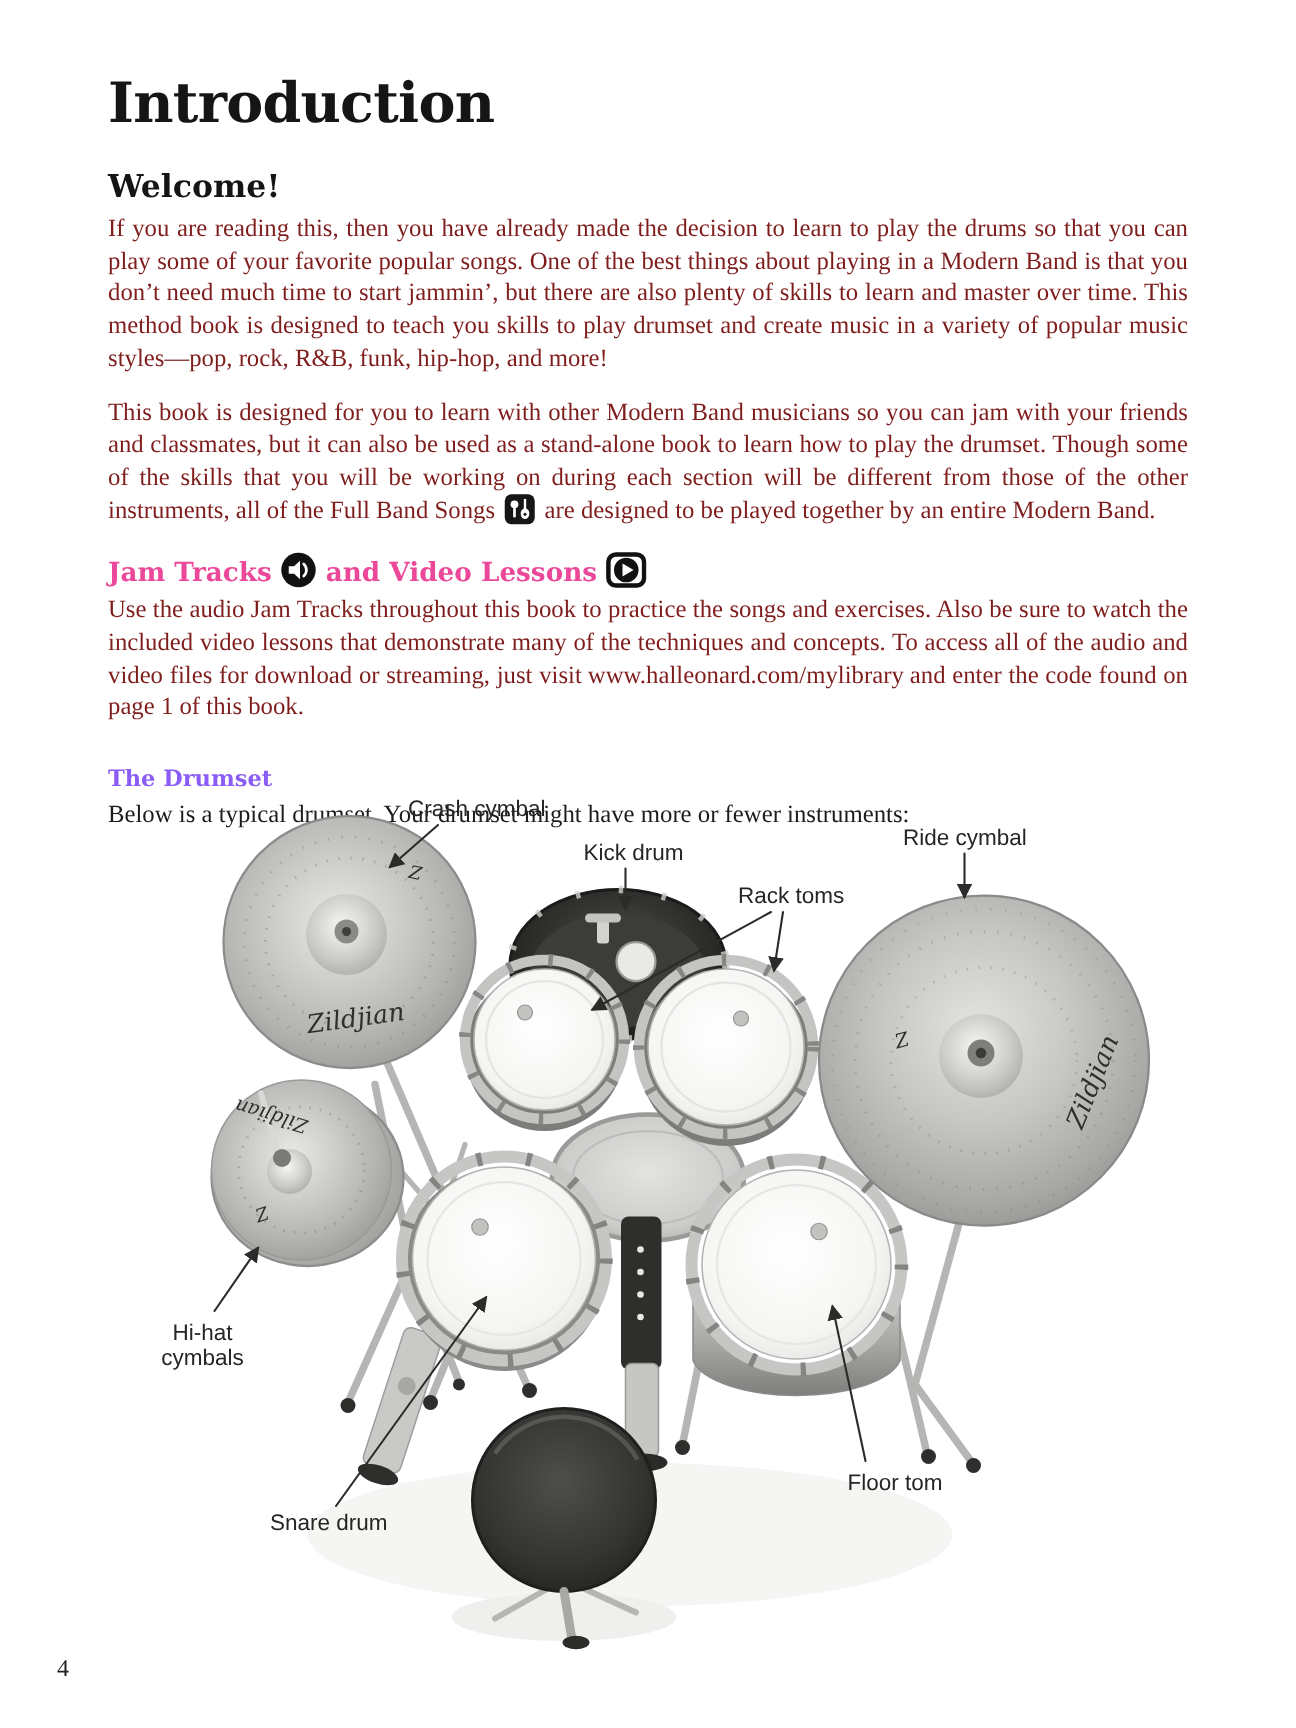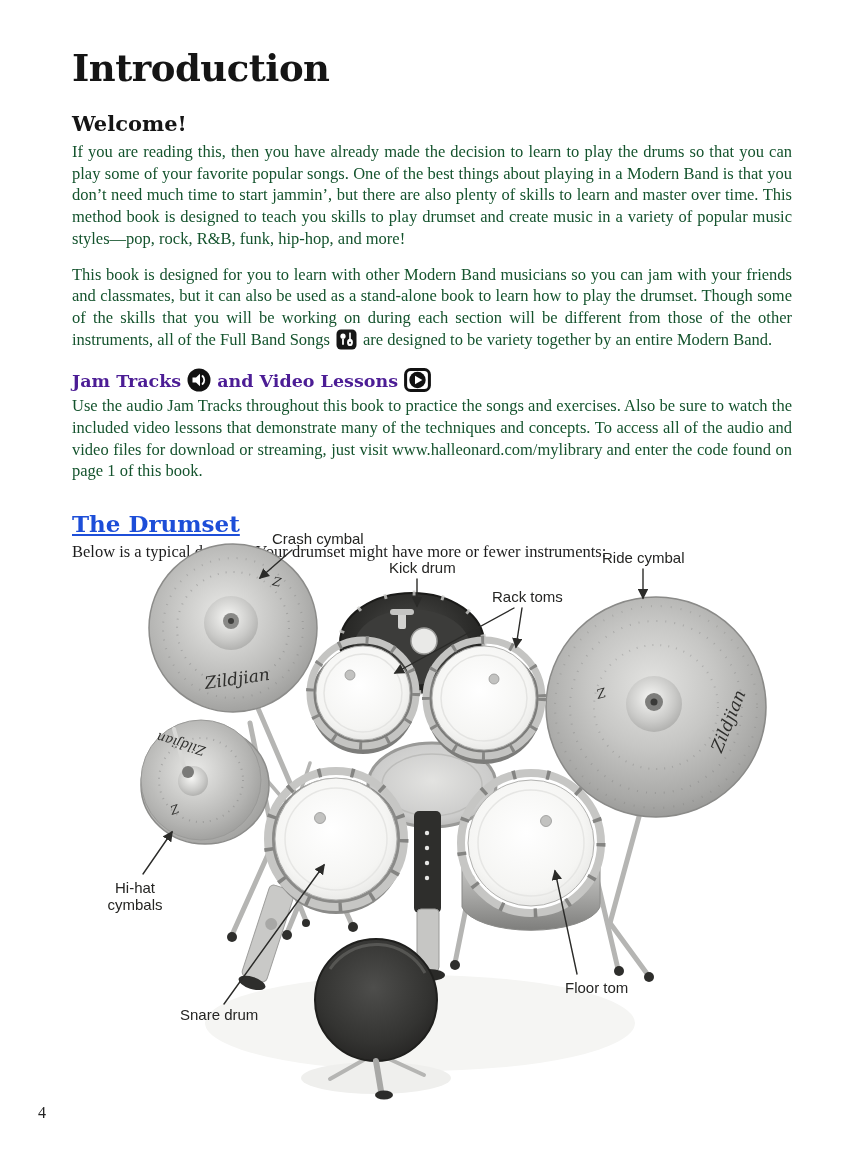--- a/index.html
+++ b/index.html
@@ -11,33 +11,33 @@
   h1.title {
     font-family:"DejaVu Serif", serif; font-weight:bold; font-size:37px;
     line-height:1; margin:50px 0 0 0; letter-spacing:-0.5px; color:#151515;
   }
   h2.welcome {
     font-family:"DejaVu Serif", serif; font-weight:bold;
     font-size:21px; margin:24px 0 5px 0; color:#151515;
   }
   p.body {
     font-size:16.5px; line-height:21.7px; text-align:justify;
-    margin:0 0 14px 0; color:#14532d;
+    margin:0 0 14px 0; color:#7f1d1d;
   }
   h3.media-heading {
     font-family:"DejaVu Serif", serif; font-size:17.5px; font-weight:bold;
-    margin:18px 0 3px 0; color:#4c1d95;
+    margin:18px 0 3px 0; color:#ec4899;
   }
   .inline-icon { display:inline-block; margin:0 6px; }
   .inline-icon svg { vertical-align:-5px; }
   .fb-icon svg { vertical-align:-5px; }
   .url { margin:0 4px; }
   h2.drumset-heading {
-    font-family:"DejaVu Serif", serif; font-size:23px; font-weight:bold;
-    margin:28px 0 4px 0; color:#1d4ed8;text-decoration:underline;
+    font-family:"DejaVu Serif", serif; font-size:15px; font-weight:bold;
+    margin:28px 0 4px 0; color:#8b5cf6;
   }
   p.drumset-intro {
     font-size:16.5px; line-height:21.7px; margin:0; color:#1c1c1c;
   }
   .figure { position:absolute; left:0; top:523px; }
   .figure text.lbl {
     font-family:"Liberation Sans", sans-serif; font-size:15px; fill:#252523;
   }
   .figure text.brand {
     font-family:"DejaVu Serif", serif; font-style:italic; fill:#2e2e2c;
@@ -59,21 +59,21 @@
 
     <p class="body">If you are reading this, then you have already made the decision to learn to play the drums so that you can play some of your favorite popular songs. One of the best things about playing in a Modern Band is that you don’t need much time to start jammin’, but there are also plenty of skills to learn and master over time. This method book is designed to teach you skills to play drumset and create music in a variety of popular music styles—pop, rock, R&amp;B, funk, hip-hop, and more!</p>
 
     <p class="body"><span>This book is designed for you to learn with other Modern Band musicians so you can jam with your friends and classmates, but it can also be used as a stand-alone book to learn how to play the drumset. Though some of the skills that you will be working on during each section will be different from those of the other instruments, all of the Full Band Songs</span><span class="inline-icon fb-icon"><svg width="21" height="21" viewBox="0 0 21 21">
             <rect x="0.5" y="0.5" width="20" height="20" rx="4.5" fill="#161616"></rect>
             <circle cx="7" cy="7.2" r="2.6" fill="#fff"></circle>
             <rect x="6.1" y="9.4" width="1.8" height="6.6" rx="0.9" fill="#fff"></rect>
             <rect x="13.2" y="3.6" width="1.6" height="7" fill="#fff"></rect>
             <ellipse cx="14" cy="13.4" rx="2.9" ry="3.6" fill="#fff"></ellipse>
             <circle cx="14" cy="13.8" r="1" fill="#161616"></circle>
-          </svg></span><span>are designed to be variety together by an entire Modern Band.</span></p>
+          </svg></span><span>are designed to be played together by an entire Modern Band.</span></p>
 
     <h3 class="media-heading"><span>Jam Tracks</span><span class="inline-icon"><svg width="24" height="24" viewBox="0 0 24 24">
             <circle cx="12" cy="12" r="11.5" fill="#111"></circle>
             <polygon points="5.5,9.5 9,9.5 13,5.8 13,18.2 9,14.5 5.5,14.5" fill="#fff"></polygon>
             <path d="M 15.5,8 A 5.4,5.4 0 0 1 15.5,16" stroke="#fff" stroke-width="1.8" fill="none" stroke-linecap="round"></path>
           </svg></span><span>and Video Lessons</span><span class="inline-icon"><svg width="27" height="24" viewBox="0 0 27 24">
             <rect x="1.6" y="1.6" width="23.8" height="20.8" rx="5" fill="none" stroke="#111" stroke-width="3"></rect>
             <circle cx="13.5" cy="12" r="8.2" fill="#111"></circle>
             <polygon points="11,7.7 18.4,12 11,16.3" fill="#fff"></polygon>
           </svg></span></h3>

